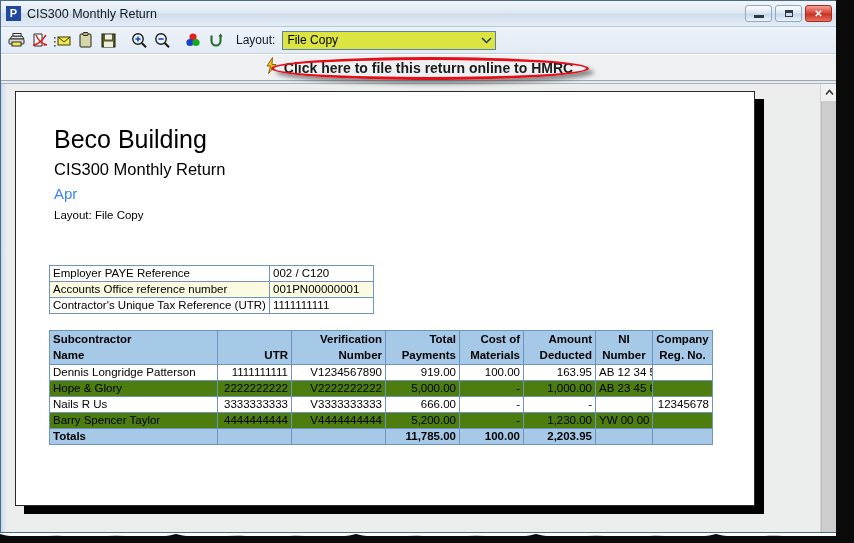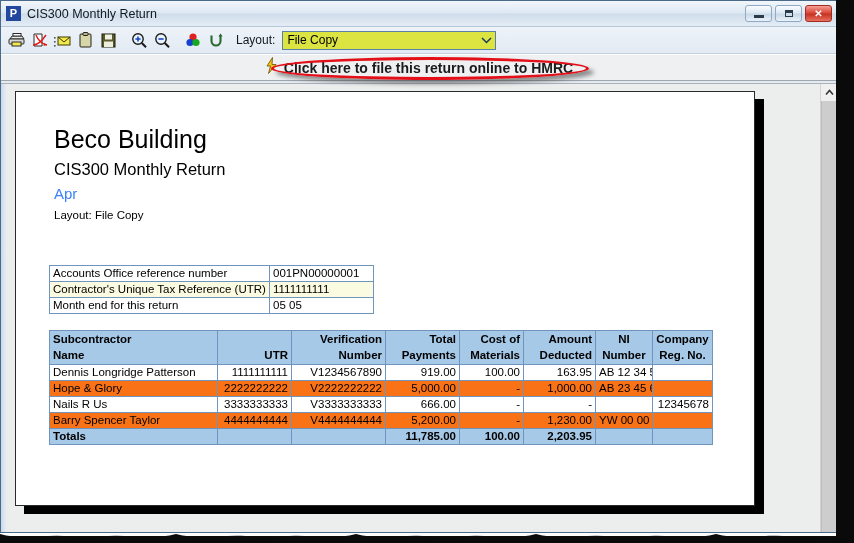--- a/index.html
+++ b/index.html
@@ -248,21 +248,21 @@
   #main-table thead th.c-name { text-align: left; width: 168px; }
   #main-table thead th.c-utr  { text-align: right; width: 74px; }
   #main-table thead th.c-ver  { text-align: right; width: 94px; }
   #main-table thead th.c-tot  { text-align: right; width: 74px; }
   #main-table thead th.c-cost { text-align: right; width: 64px; }
   #main-table thead th.c-amt  { text-align: right; width: 72px; }
   #main-table thead th.c-ni   { text-align: center; width: 57px; }
   #main-table thead th.c-co   { text-align: center; width: 60px; }
 
   #main-table tbody tr.r-odd  td { background: #ffffff; }
-  #main-table tbody tr.r-even td { background: #f97316; }
+  #main-table tbody tr.r-even td { background: #4d7c0f; }
   #main-table tbody tr.totals td {
     background: #a6c9e8;
     font-weight: bold;
   }
   #main-table td.num { text-align: right; }
   #main-table td.txt { text-align: left; }
   #main-table td.ni  { text-align: left; }
   #main-table td.co  { text-align: right; }
 
   .hdr2 { display:block; }
@@ -403,30 +403,30 @@
         <div id="report">
 
           <div id="rpt-company">Beco Building</div>
           <div id="rpt-subtitle">CIS300 Monthly Return</div>
           <div id="rpt-month">Apr</div>
           <div id="rpt-layout">Layout: File Copy</div>
 
           <table id="info-table">
             <tbody>
               <tr>
+                <td class="lbl">Employer PAYE Reference</td>
+                <td class="val">002 / C120</td>
+              </tr>
+              <tr>
                 <td class="lbl">Accounts Office reference number</td>
                 <td class="val">001PN00000001</td>
               </tr>
               <tr>
                 <td class="lbl">Contractor's Unique Tax Reference (UTR)</td>
                 <td class="val">1111111111</td>
-              </tr>
-              <tr>
-                <td class="lbl">Month end for this return</td>
-                <td class="val">05 05</td>
               </tr>
             </tbody>
           </table>
 
           <table id="main-table">
             <thead>
               <tr>
                 <th class="c-name">
                   <span class="hdr2">Subcontractor</span>
                   <span class="hdr2">Name</span>

